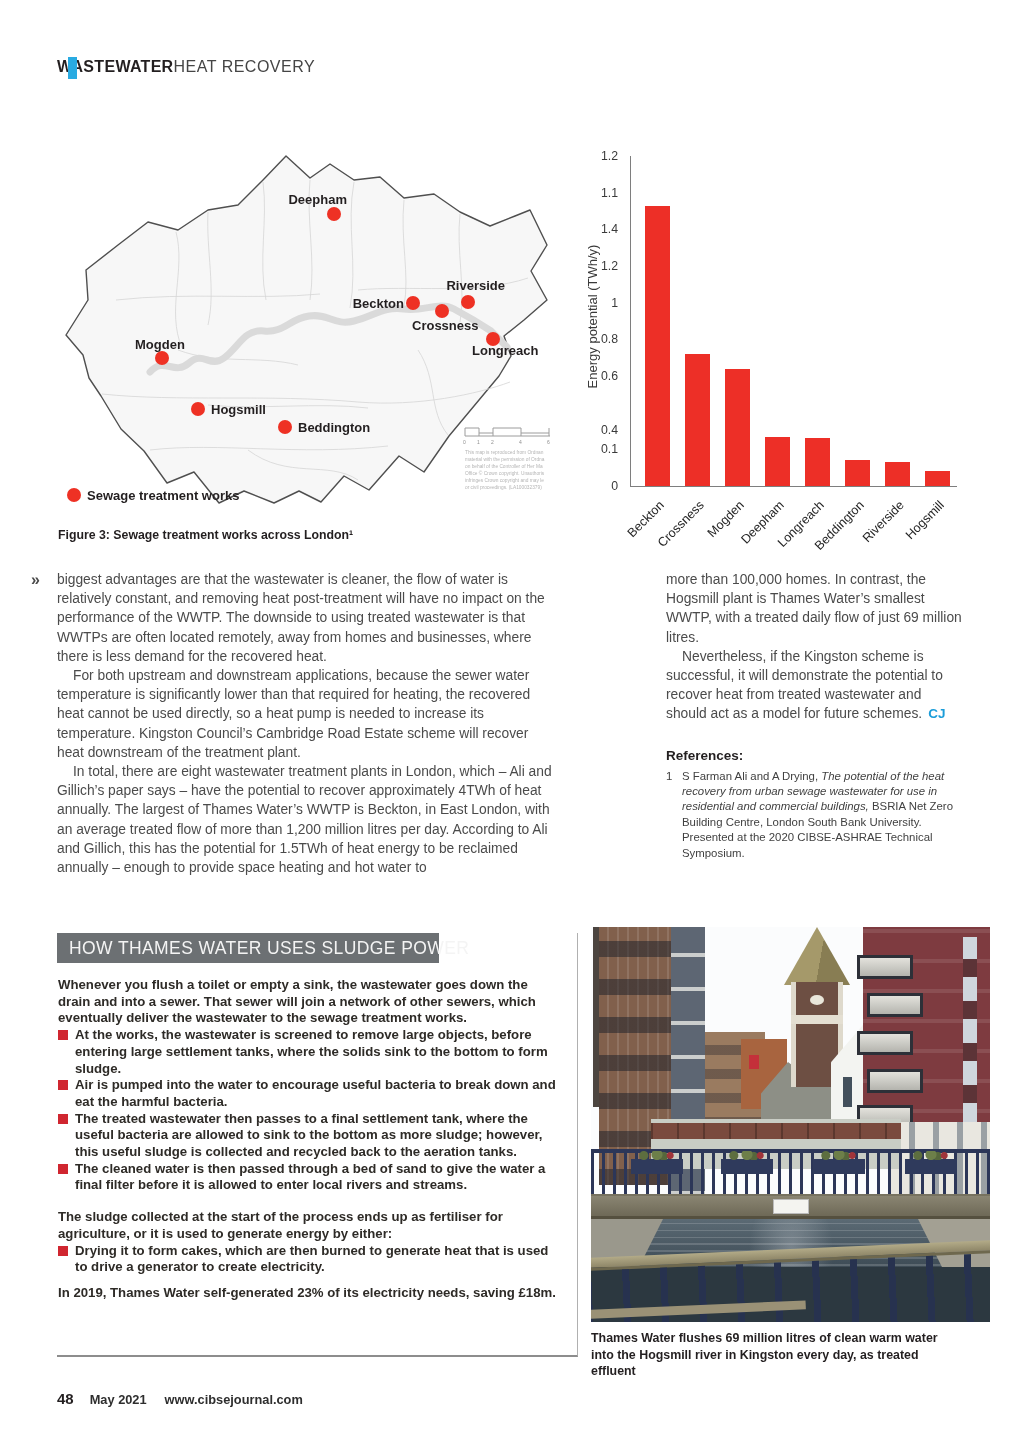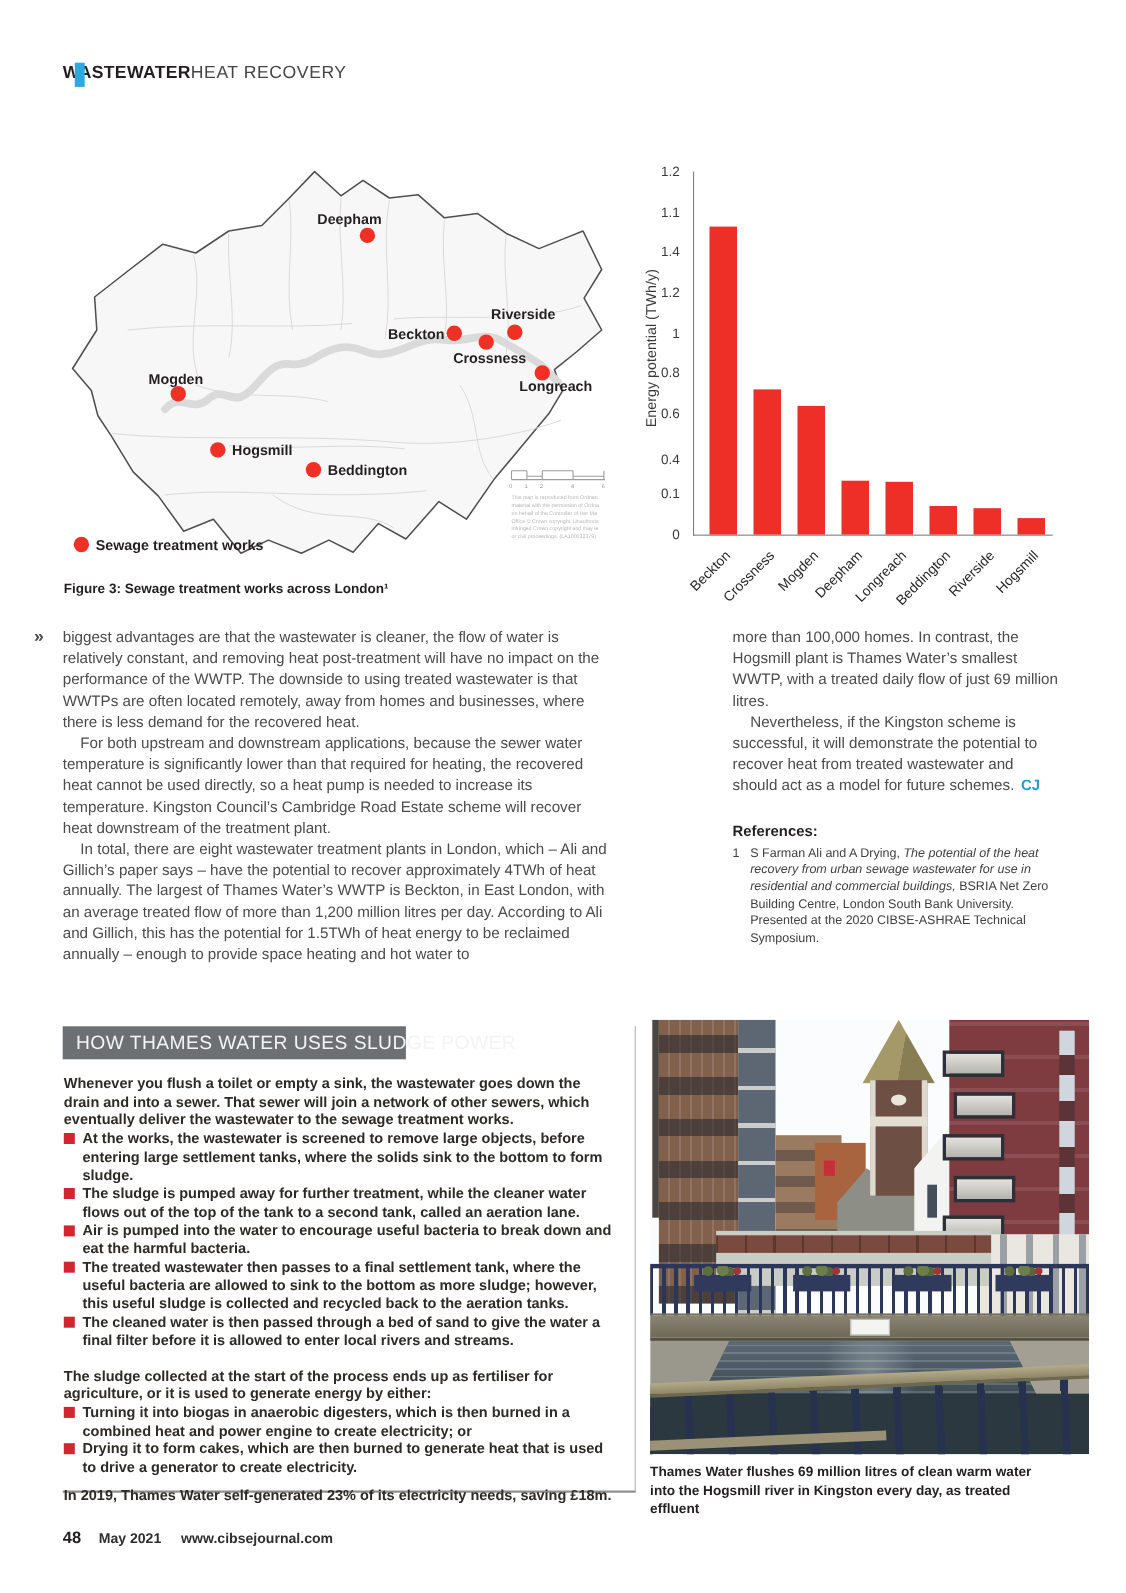--- a/index.html
+++ b/index.html
@@ -42,21 +42,21 @@
   .ind{text-indent:16px;}
   .cj{color:#1b9dd9;font-weight:800;margin-left:6px;font-size:13.5px;}
   .refs{margin-top:24px;}
   .refs h4{margin:0 0 6px 0;font-size:13.5px;color:#231f20;}
   .ref-item{display:flex;font-size:11.4px;line-height:15.4px;color:#414141;}
   .ref-num{width:16px;flex:none;}
   .ref-body .it{font-style:italic;}
   
   .sbox{position:absolute;left:57px;top:933px;width:520px;height:422px;
         border-right:1.5px solid #b0b0b0;border-bottom:2px solid #8d8d8d;}
-  .sbox-title{position:absolute;left:0;top:0;width:312px;height:30px;background:#6c7073;
+  .sbox-title{position:absolute;left:0;top:0;width:382px;height:30px;background:#6c7073;
         color:#f4f4f4;font-size:17.5px;letter-spacing:.4px;line-height:30px;padding-left:12px;
         box-sizing:border-box;white-space:nowrap;}
   .sbox-body{position:absolute;left:1px;top:44px;width:505px;}
   .bx-p{font-size:13.2px;line-height:16.7px;font-weight:700;color:#2e2b27;margin:0;}
   .bx-item{position:relative;padding-left:17px;font-size:13.2px;line-height:16.7px;font-weight:700;color:#2e2b27;}
   .sq{position:absolute;left:0;top:3px;width:10px;height:10px;background:#d02630;}
   .bx-gap{height:15px;}
   .bx-outro{margin-top:9px;}
   
   .photo{position:absolute;left:591px;top:927px;width:399px;height:395px;overflow:hidden;background:#fbfcfd;}
@@ -211,21 +211,21 @@
   <div class="chart">
     <div class="ylab">Energy potential (TWh/y)</div>
     <div class="yticks" id="yticks">
         <div class="ytick" style="bottom: 323px;">1.2</div>
         <div class="ytick" style="bottom: 286.333px;">1.1</div>
         <div class="ytick" style="bottom: 249.667px;">1.4</div>
         <div class="ytick" style="bottom: 213px;">1.2</div>
         <div class="ytick" style="bottom: 176.333px;">1</div>
         <div class="ytick" style="bottom: 139.667px;">0.8</div>
         <div class="ytick" style="bottom: 103px;">0.6</div>
-        <div class="ytick" style="bottom: 61px;">0.4</div>
+        <div class="ytick" style="bottom: 49px;">0.4</div>
         <div class="ytick" style="bottom: 29.6667px;">0.1</div>
         <div class="ytick" style="bottom: -7px;">0</div>
       </div>
     <div class="plot" id="plot">
         <div class="bar" style="left: 14px; height: 280.5px; background: rgb(237, 47, 39);"></div>
         <div class="bar" style="left: 54px; height: 132px; background: rgb(237, 47, 39);"></div>
         <div class="bar" style="left: 94px; height: 117.333px; background: rgb(237, 47, 39);"></div>
         <div class="bar" style="left: 134px; height: 49.5px; background: rgb(237, 47, 39);"></div>
         <div class="bar" style="left: 174px; height: 47.6667px; background: rgb(237, 47, 39);"></div>
         <div class="bar" style="left: 214px; height: 25.6667px; background: rgb(237, 47, 39);"></div>
@@ -261,29 +261,27 @@
       </div>
     </div>
   </div>
 
   <div class="sbox">
     <div class="sbox-title">HOW THAMES WATER USES SLUDGE POWER</div>
     <div class="sbox-body">
       <p class="bx-p">Whenever you flush a toilet or empty a sink, the wastewater goes down the drain and into a sewer. That sewer will join a network of other sewers, which eventually deliver the wastewater to the sewage treatment works.</p>
       <div>
           <div class="bx-item"><span class="sq"></span><span>At the works, the wastewater is screened to remove large objects, before entering large settlement tanks, where the solids sink to the bottom to form sludge.</span></div>
-          <div class="bx-item"><span class="sq"></span><span>The sludge is pumped away for further treatment, while the cleaner water flows out of the top of the tank to a second tank, called an aeration lane.</span></div>
           <div class="bx-item"><span class="sq"></span><span>Air is pumped into the water to encourage useful bacteria to break down and eat the harmful bacteria.</span></div>
           <div class="bx-item"><span class="sq"></span><span>The treated wastewater then passes to a final settlement tank, where the useful bacteria are allowed to sink to the bottom as more sludge; however, this useful sludge is collected and recycled back to the aeration tanks.</span></div>
           <div class="bx-item"><span class="sq"></span><span>The cleaned water is then passed through a bed of sand to give the water a final filter before it is allowed to enter local rivers and streams.</span></div>
         </div>
       <div class="bx-gap"></div>
       <p class="bx-p">The sludge collected at the start of the process ends up as fertiliser for agriculture, or it is used to generate energy by either:</p>
       <div>
-          <div class="bx-item"><span class="sq"></span><span>Turning it into biogas in anaerobic digesters, which is then burned in a combined heat and power engine to create electricity; or</span></div>
           <div class="bx-item"><span class="sq"></span><span>Drying it to form cakes, which are then burned to generate heat that is used to drive a generator to create electricity.</span></div>
         </div>
       <p class="bx-p bx-outro">In 2019, Thames Water self-generated 23% of its electricity needs, saving £18m.</p>
     </div>
   </div>
 
   <div class="photo">
     <div class="ph-trunk"></div>
     <div class="ph-bldg-left"></div>
     <div class="ph-glass"></div>

